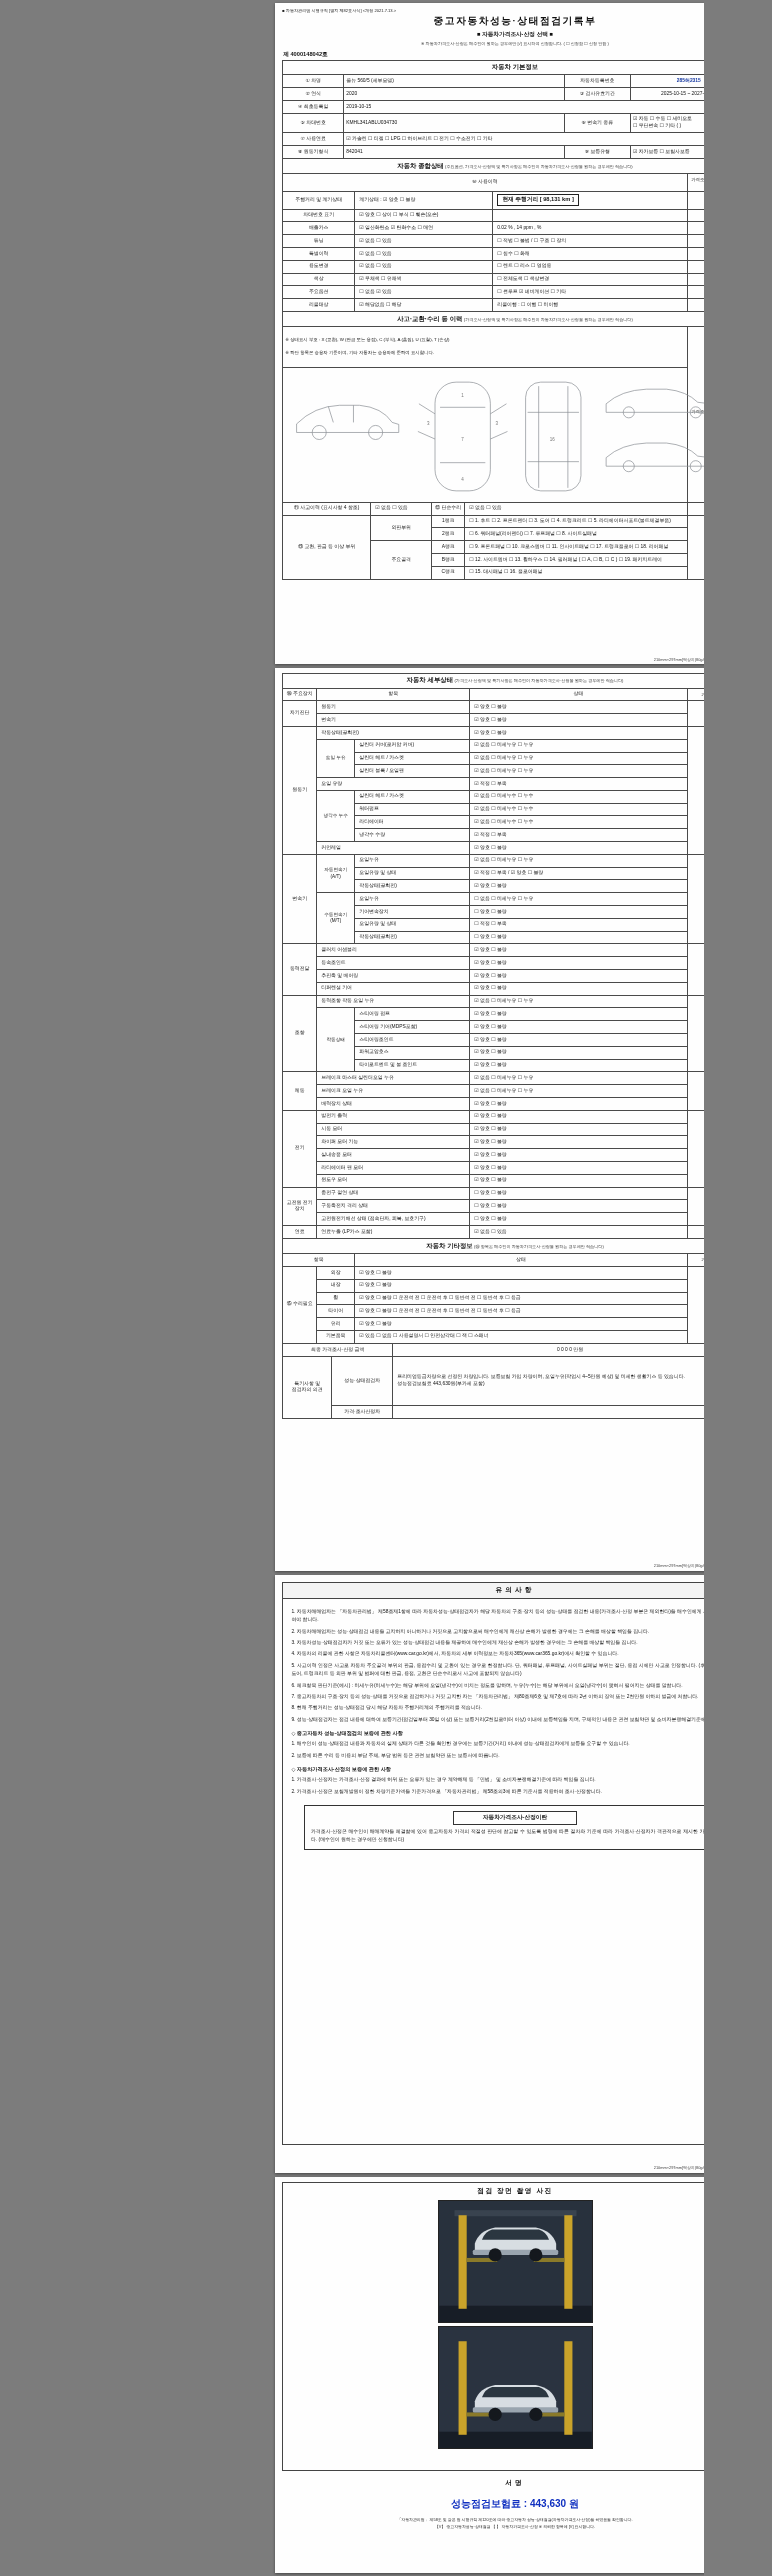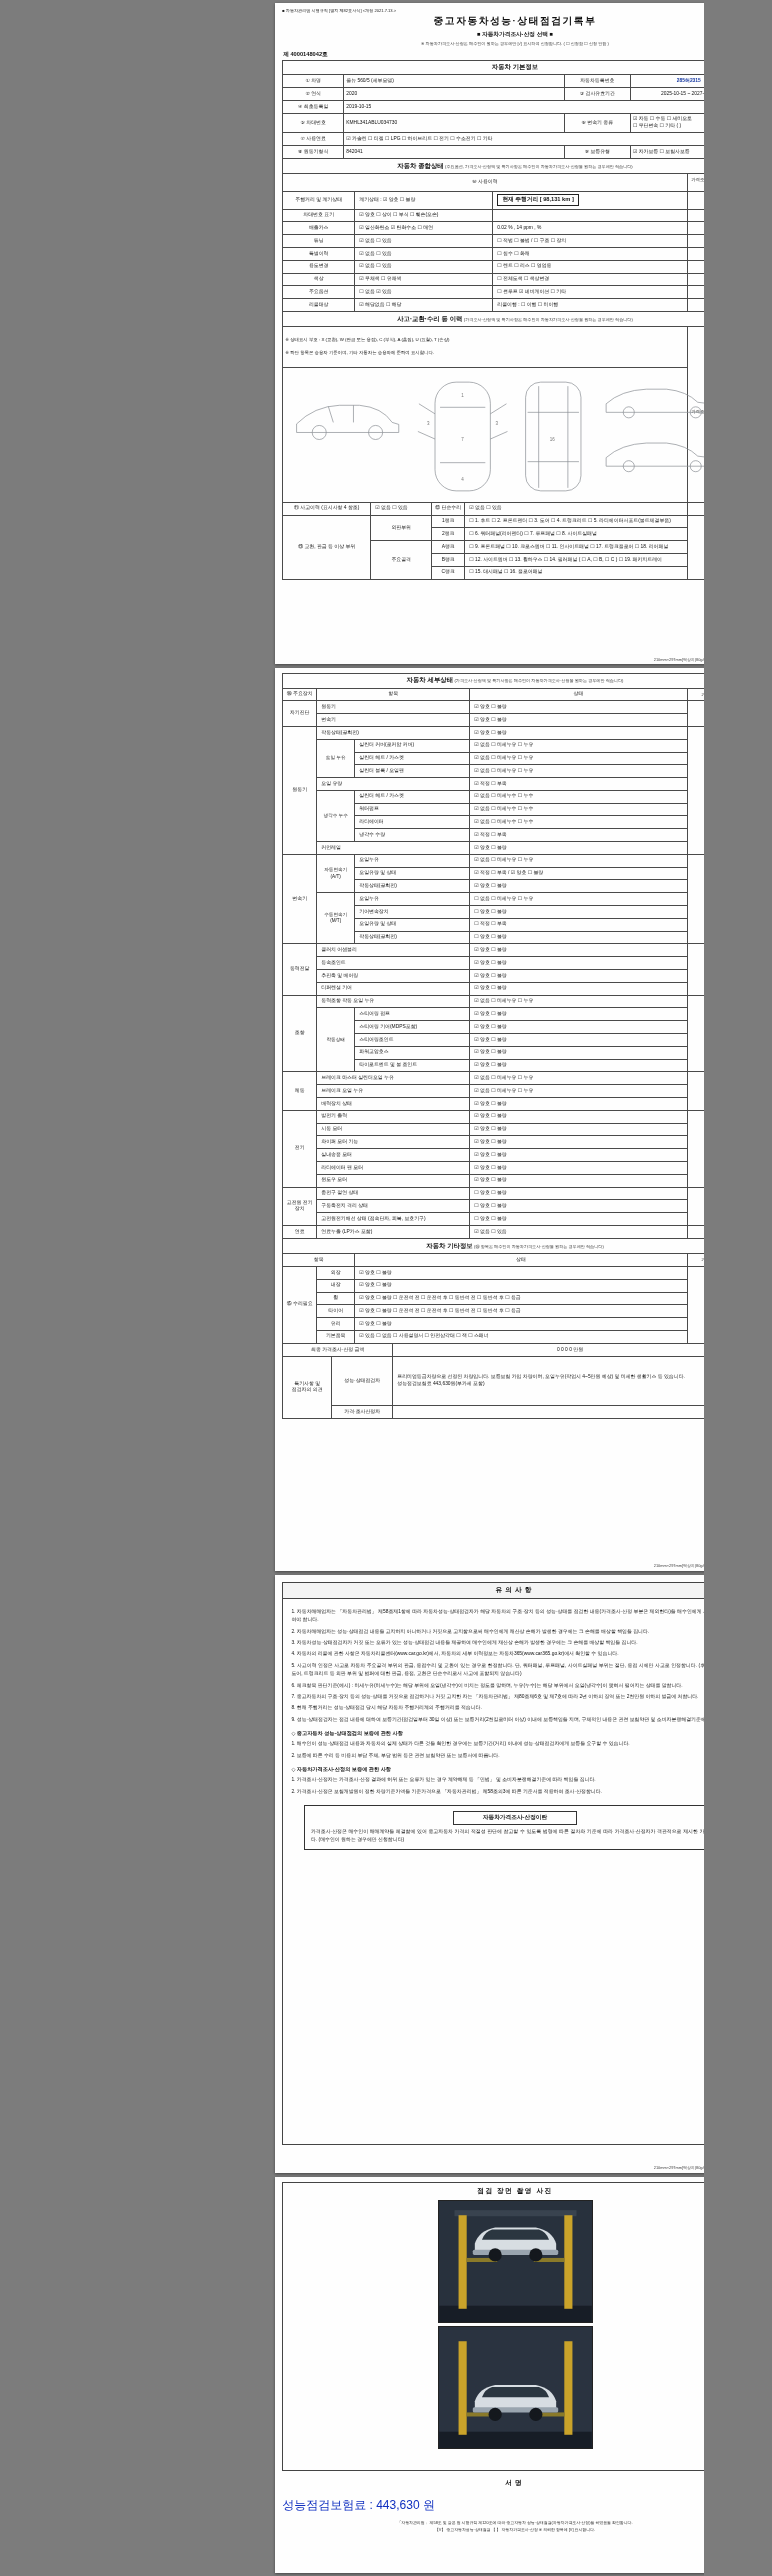--- a/index.html
+++ b/index.html
@@ -38,21 +38,21 @@
 .notice-body{padding:5.2px 7.2px}
 .notice-item{font-size:4.9px;line-height:1.7;margin:3.1px 1px;text-align:justify}
 .notice-sub{font-size:5.2px;font-weight:bold;margin:6.2px 1px 2.1px}
 .define-box{border:0.8px solid #333;margin:9.3px 13.4px 3.1px;padding:4.1px 6.2px}
 .define-title{display:block;width:124px;margin:0 auto 3.6px;text-align:center;font-weight:bold;font-size:5.7px;border:0.5px solid #333;padding:2.1px}
 .define-text{font-size:4.9px;line-height:1.65;text-align:justify}
 .photo-box{border:0.8px solid #444;height:289px;text-align:center;padding-top:4.1px}
 .photo-title{font-size:6.7px;font-weight:bold;letter-spacing:1.5px;margin-bottom:4.1px}
 .photo{width:155px;height:123px;margin:2.6px auto;display:block;border:0.5px solid #222;background:#28313d}
 .sign-title{text-align:center;font-weight:bold;font-size:6.7px;letter-spacing:3.1px;margin-top:8.2px}
-.fee{color:#1030c0;font-weight:normal;font-size:12px;text-align:left;margin-top:8.2px}
+.fee{color:#1030c0;font-weight:bold;font-size:10px;text-align:center;margin-top:8.2px}
 .legal{font-size:3.9px;color:#222;text-align:center;margin-top:6.2px;line-height:1.6}
 .legal2{font-size:3.9px;color:#222;text-align:center;margin-top:1px;line-height:1.6}
 </style>
 </head>
 <body>
 
 <div class="stage">
 
   <div class="page" id="p1">
     <div class="form-ref">■ 자동차관리법 시행규칙 [별지 제82호서식] &lt;개정 2021.7.13.&gt;</div>

